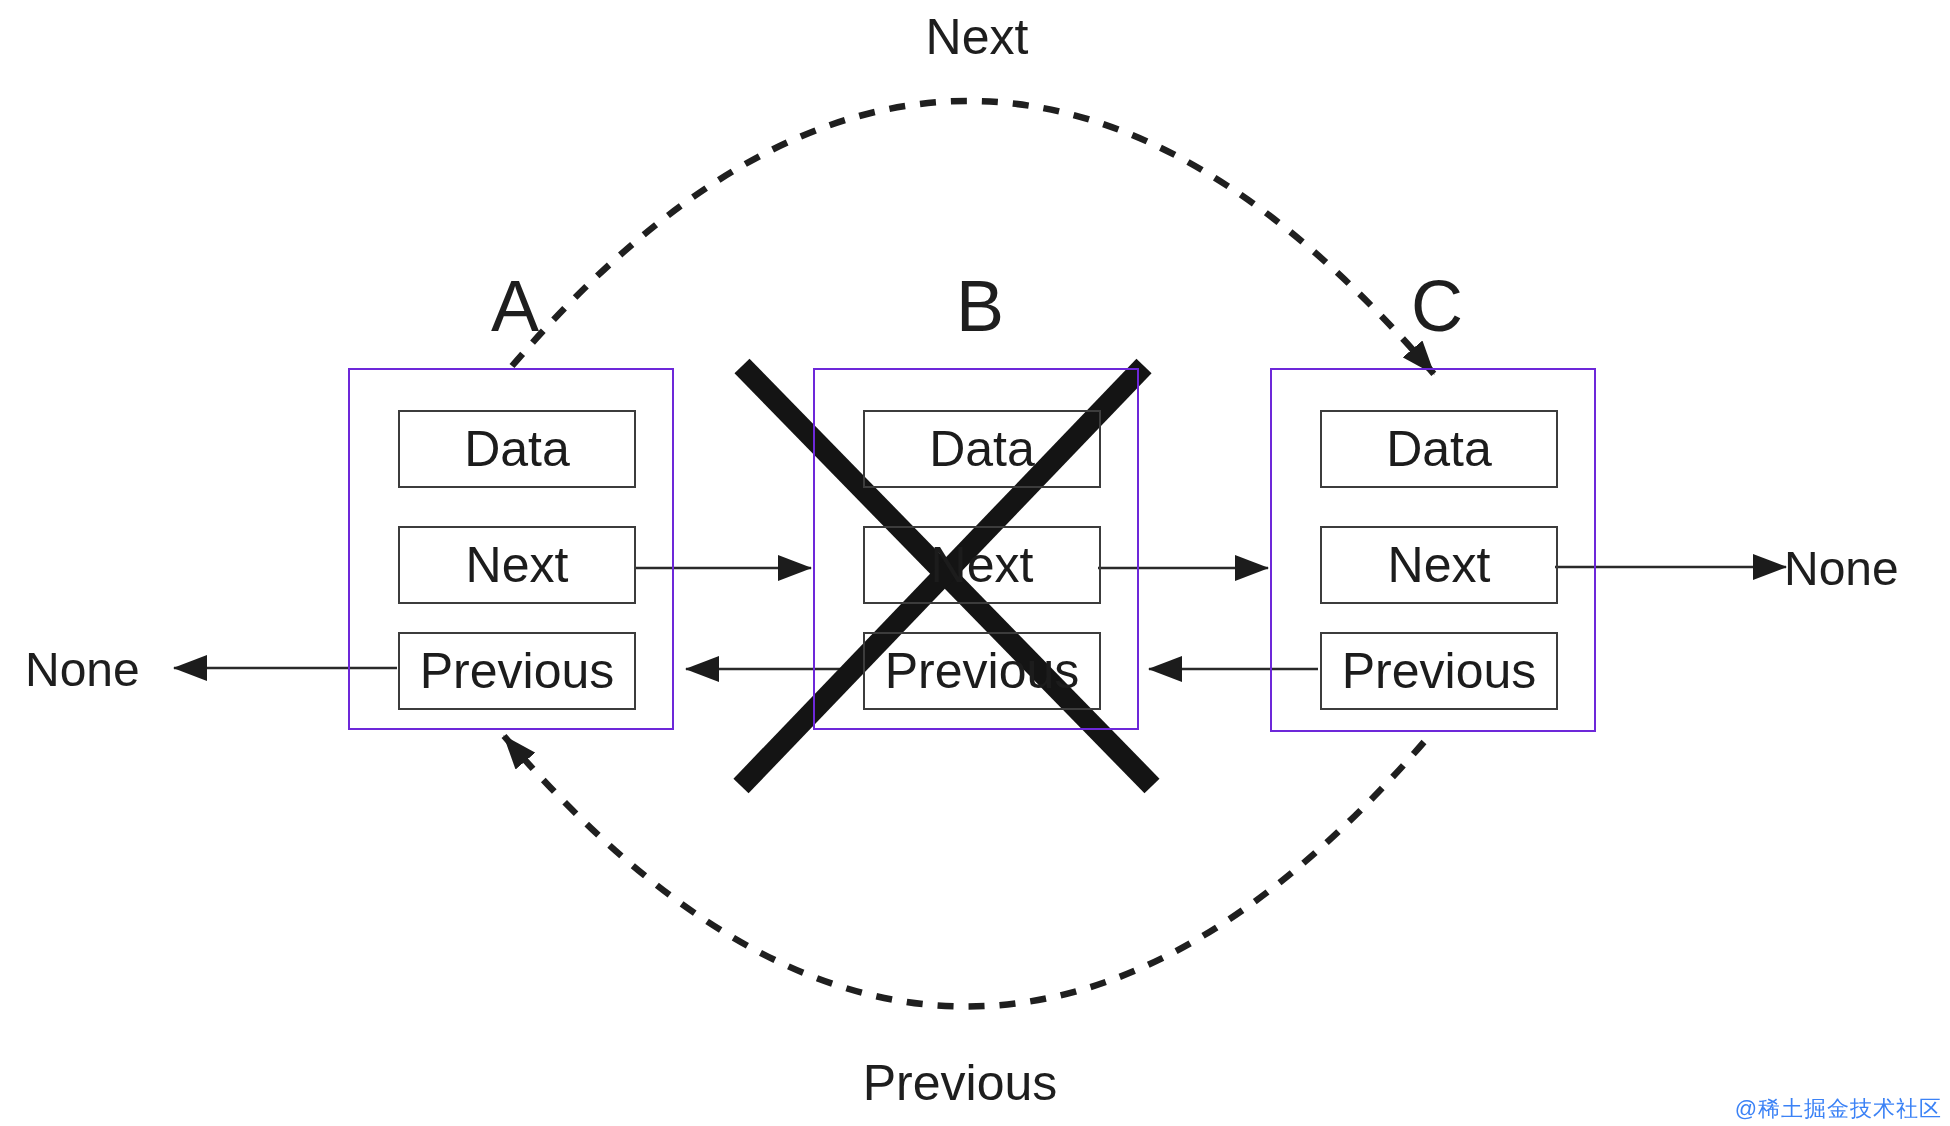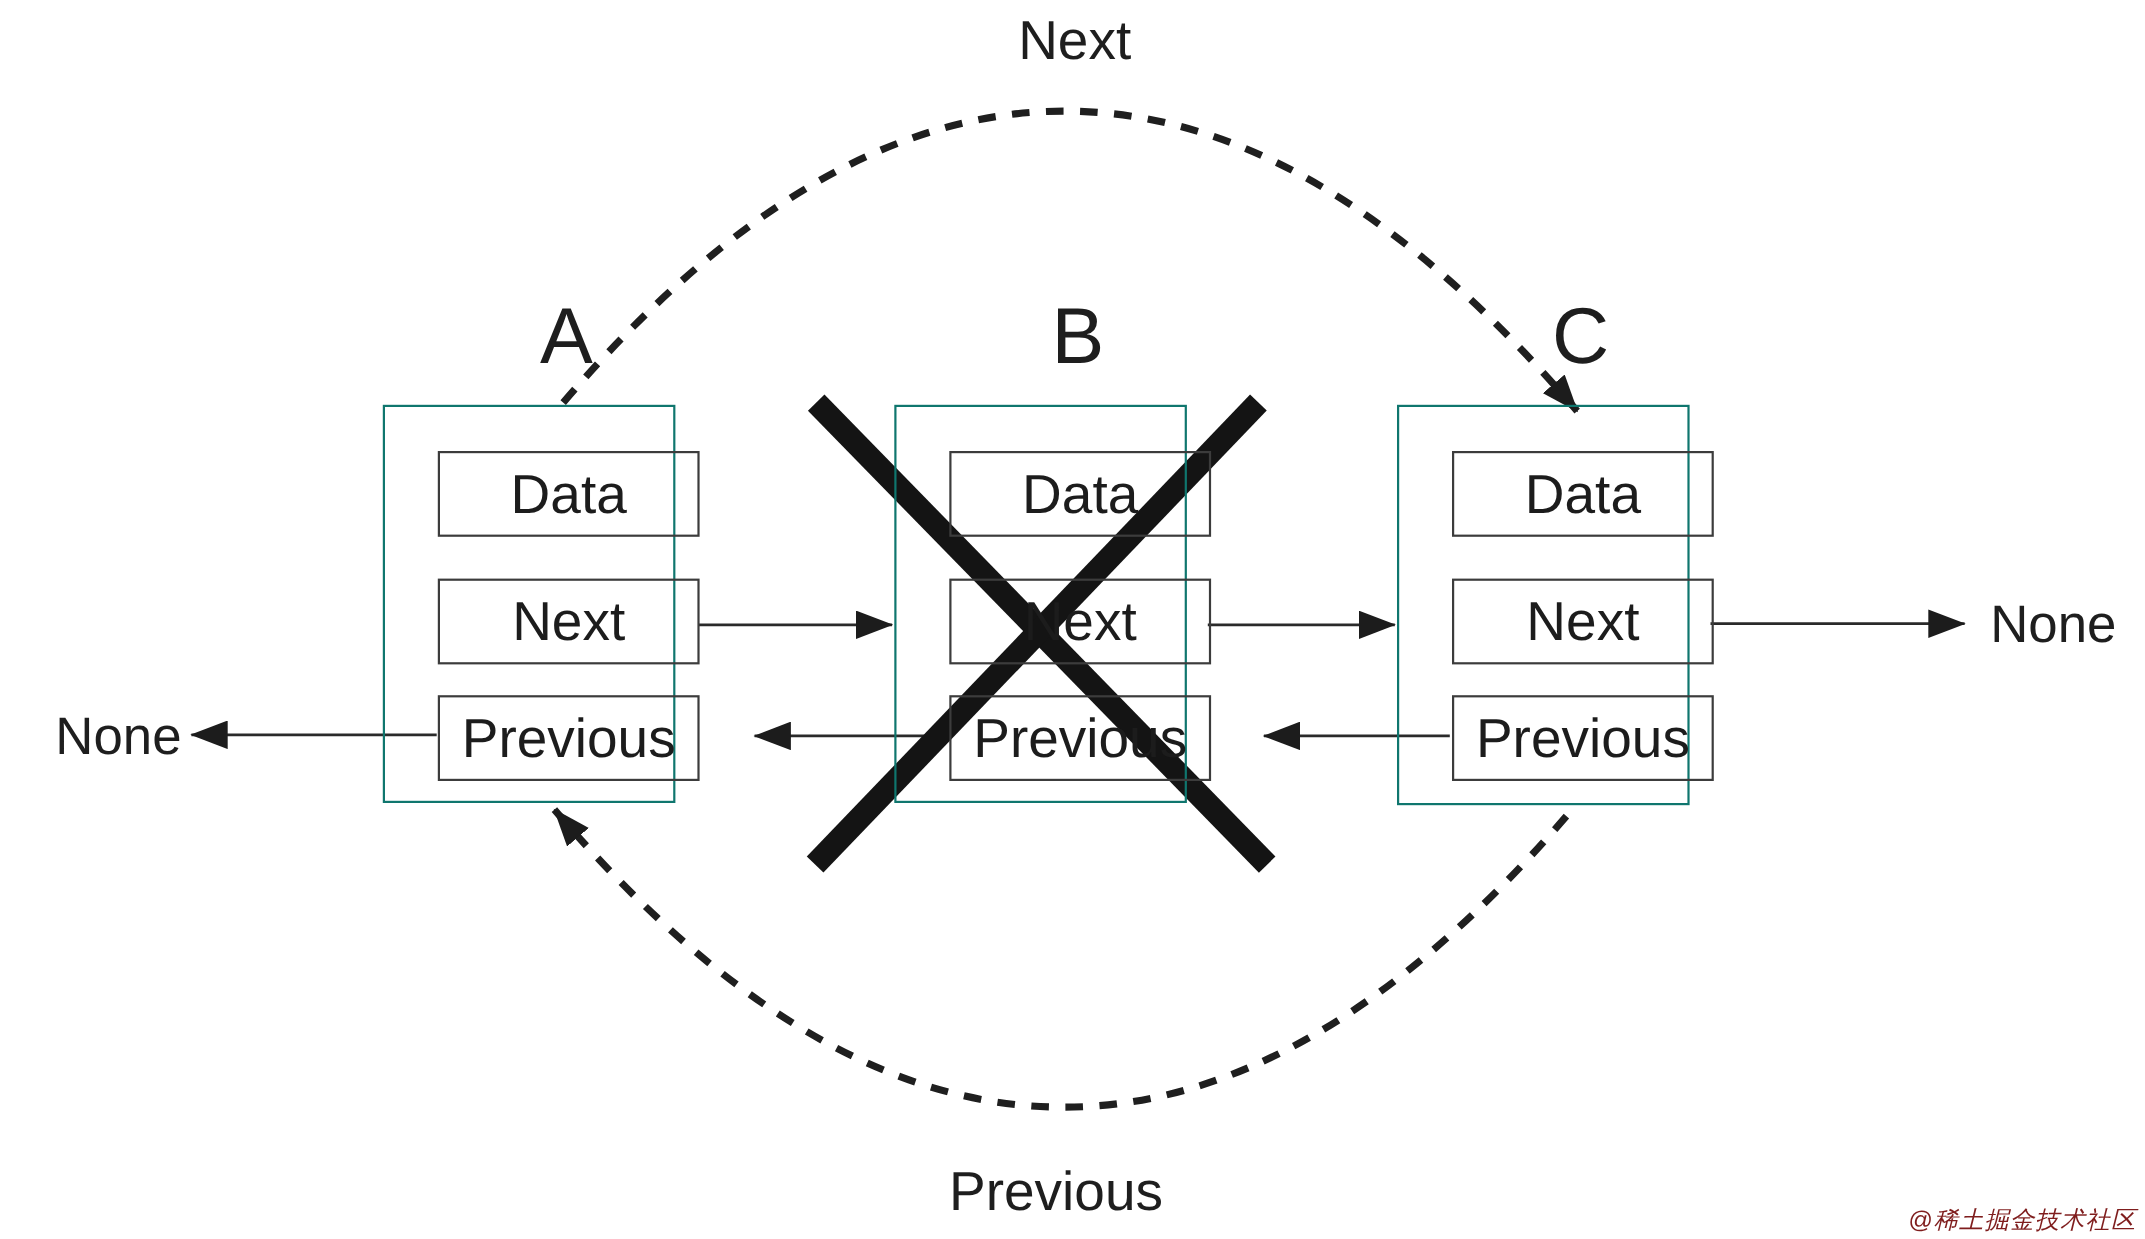--- a/index.html
+++ b/index.html
@@ -28,23 +28,23 @@
     position: absolute;
     width: 334px;
     text-align: center;
     font-size: 72px;
     line-height: 72px;
     color: #1e1e1e;
   }
   .node-box {
     position: absolute;
     box-sizing: border-box;
-    width: 266px;
+    width: 326px;
     height: 362px;
-    border: 2px solid #0f766e;
+    border: 2px solid #6d28d9;
     background: transparent;
   }
   .field {
     position: absolute;
     box-sizing: border-box;
     left: 48px;
     width: 238px;
     height: 78px;
     border: 2px solid #3c3c3c;
     display: flex;
@@ -62,34 +62,33 @@
     position: absolute;
     width: 260px;
     text-align: center;
     font-size: 50px;
     line-height: 54px;
     color: #1e1e1e;
   }
   .none-label {
     position: absolute;
     width: 140px;
-    text-align: right;
+    text-align: left;
     font-size: 48px;
     line-height: 52px;
     color: #1e1e1e;
   }
   .watermark {
     position: absolute;
     right: 8px;
     bottom: 5px;
     font-size: 22px;
     line-height: 24px;
-    color: #7f1d1d;
+    color: #3b82f6;
     letter-spacing: 1px;
-    font-style: italic;
   }
 </style>
 </head>
 <body>
 
 <div class="canvas">
 
   <svg class="svg-layer" viewBox="0 0 1950 1126" xmlns="http://www.w3.org/2000/svg">
     <defs>
       <marker id="arrow" markerUnits="userSpaceOnUse" markerWidth="36" markerHeight="26" refX="33" refY="13" orient="auto">

